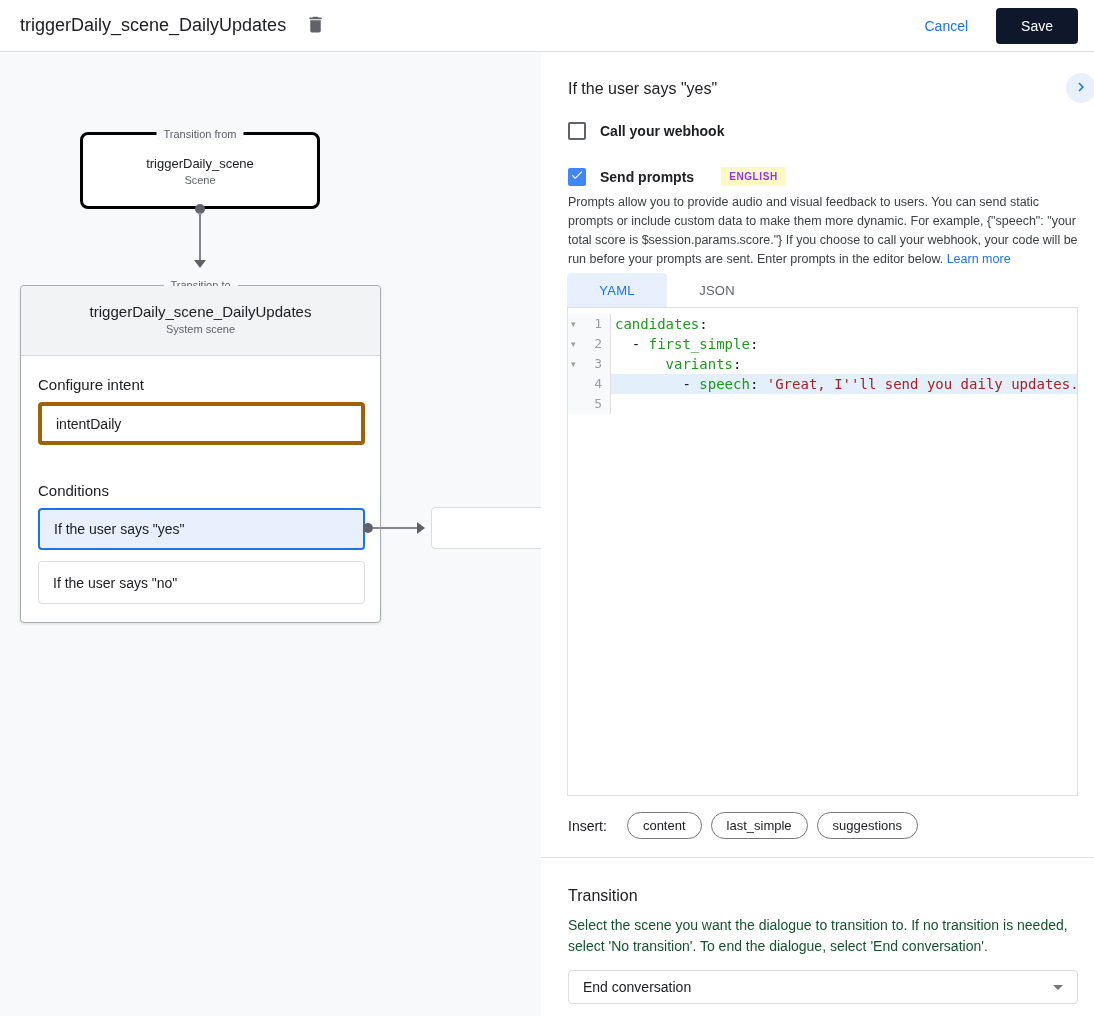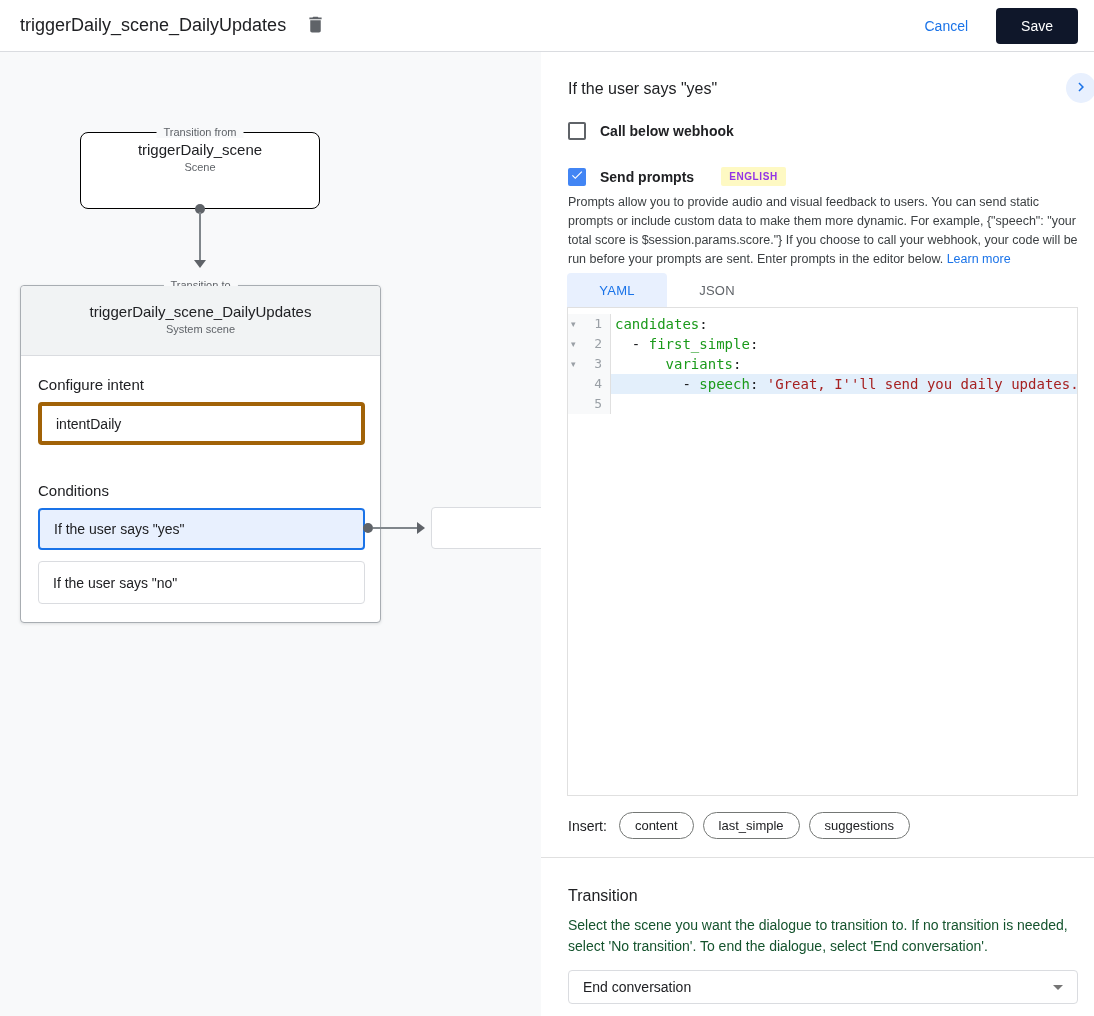--- a/index.html
+++ b/index.html
@@ -14,22 +14,22 @@
   .topbar-spacer { flex:1; }
   .cancel-btn { border:none; background:none; color:#1a73e8; font-size:14px; font-weight:500; cursor:pointer; margin-right:28px; font-family:inherit; }
   .save-btn { background:#0f172a; color:#fff; border:none; border-radius:4px; height:36px; padding:0 25px;
               font-size:14px; font-weight:500; cursor:pointer; font-family:inherit; }
 
   
   .canvas { position:absolute; left:0; top:52px; width:541px; height:964px; background:#f8f9fa; overflow:hidden; }
   .node-label { position:absolute; top:-7px; left:50%; transform:translateX(-50%); background:#f8f9fa;
                 padding:0 7px; font-size:11px; color:#5f6368; white-space:nowrap; }
   .from-node { position:absolute; left:80px; top:80px; width:240px; height:77px; background:#fff;
-               border:1px solid #000000; border-radius:8px; text-align:center; }
-  .from-node .node-title { margin-top:8px; font-size:15px; color:#202124; }
+               border:3px solid #000000; border-radius:8px; text-align:center; }
+  .from-node .node-title { margin-top:21px; font-size:13px; color:#202124; }
   .node-sub { margin-top:3px; font-size:11px; color:#5f6368; }
 
   .conn-dot { position:absolute; width:10px; height:10px; border-radius:50%; background:#5f6368; }
   .conn-vline { position:absolute; left:199px; top:160px; width:2px; height:48px; background:#80868b; }
   .conn-arrow-down { position:absolute; left:194px; top:208px; width:0; height:0;
                      border-left:6px solid transparent; border-right:6px solid transparent; border-top:8px solid #5f6368; }
   .conn-hline { position:absolute; left:373px; top:475px; width:45px; height:2px; background:#80868b; }
   .conn-arrow-right { position:absolute; left:417px; top:470px; width:0; height:0;
                       border-top:6px solid transparent; border-bottom:6px solid transparent; border-left:8px solid #5f6368; }
 
@@ -79,21 +79,21 @@
                  display:flex; align-items:center; position:relative; }
   .fold-arrow { position:absolute; left:3px; font-size:9px; color:#9aa0a6; cursor:pointer; font-family:"Liberation Sans",sans-serif; }
   .line-num { width:100%; text-align:right; padding-right:8px; color:#9aa0a6; font-size:13px; }
   .code-cell { flex:1; white-space:pre; padding-left:4px; overflow:hidden; color:#202124; }
   .code-row.active .code-cell { background:#e3effb; }
   .tok-key { color:#1a9a1a; }
   .tok-string { color:#a62121; }
   .tok-plain { color:#202124; }
 
   .insert-row { position:absolute; left:27px; top:760px; display:flex; align-items:center; gap:9px; }
-  .insert-label { font-size:14px; color:#202124; margin-right:3px; }
+  .insert-label { font-size:14px; color:#202124; margin-right:11px; }
   .chip { border:1px solid #747775; border-radius:15px; background:#fff; padding:5px 15px; font-size:13px;
           color:#202124; cursor:pointer; font-family:inherit; }
 
   .panel-divider { position:absolute; left:0; top:805px; width:553px; border-top:1px solid #e0e0e0; }
   .transition-title { position:absolute; left:27px; top:835px; font-size:16px; color:#202124; }
   .transition-desc { position:absolute; left:27px; top:863px; width:505px; font-size:14px; line-height:1.5;
                      color:#14532d; }
   .transition-select { position:absolute; left:27px; top:918px; width:510px; height:34px; border:1px solid #dadce0;
                        border-radius:4px; background:#fff; display:flex; align-items:center; padding:0 14px;
                        font-size:14px; color:#202124; cursor:pointer; }
@@ -160,21 +160,21 @@
   <button class="collapse-btn">
     <span>
       <svg width="18" height="18" viewBox="0 0 24 24" fill="currentColor">
           <path d="M10 6L8.59 7.41 13.17 12l-4.58 4.59L10 18l6-6z"></path>
         </svg>
     </span>
   </button>
 
   <div class="check-row" style="top:70px;">
     <span class="checkbox off"></span>
-    <span class="check-label">Call below webhook</span>
+    <span class="check-label">Call your webhook</span>
   </div>
 
   <div class="check-row" style="top:115px;">
     <span class="checkbox on">
       <span>
         <svg width="14" height="14" viewBox="0 0 24 24" fill="#fff">
             <path d="M9 16.17L4.83 12l-1.42 1.41L9 19 21 7l-1.41-1.41z"></path>
           </svg>
       </span>
     </span>

